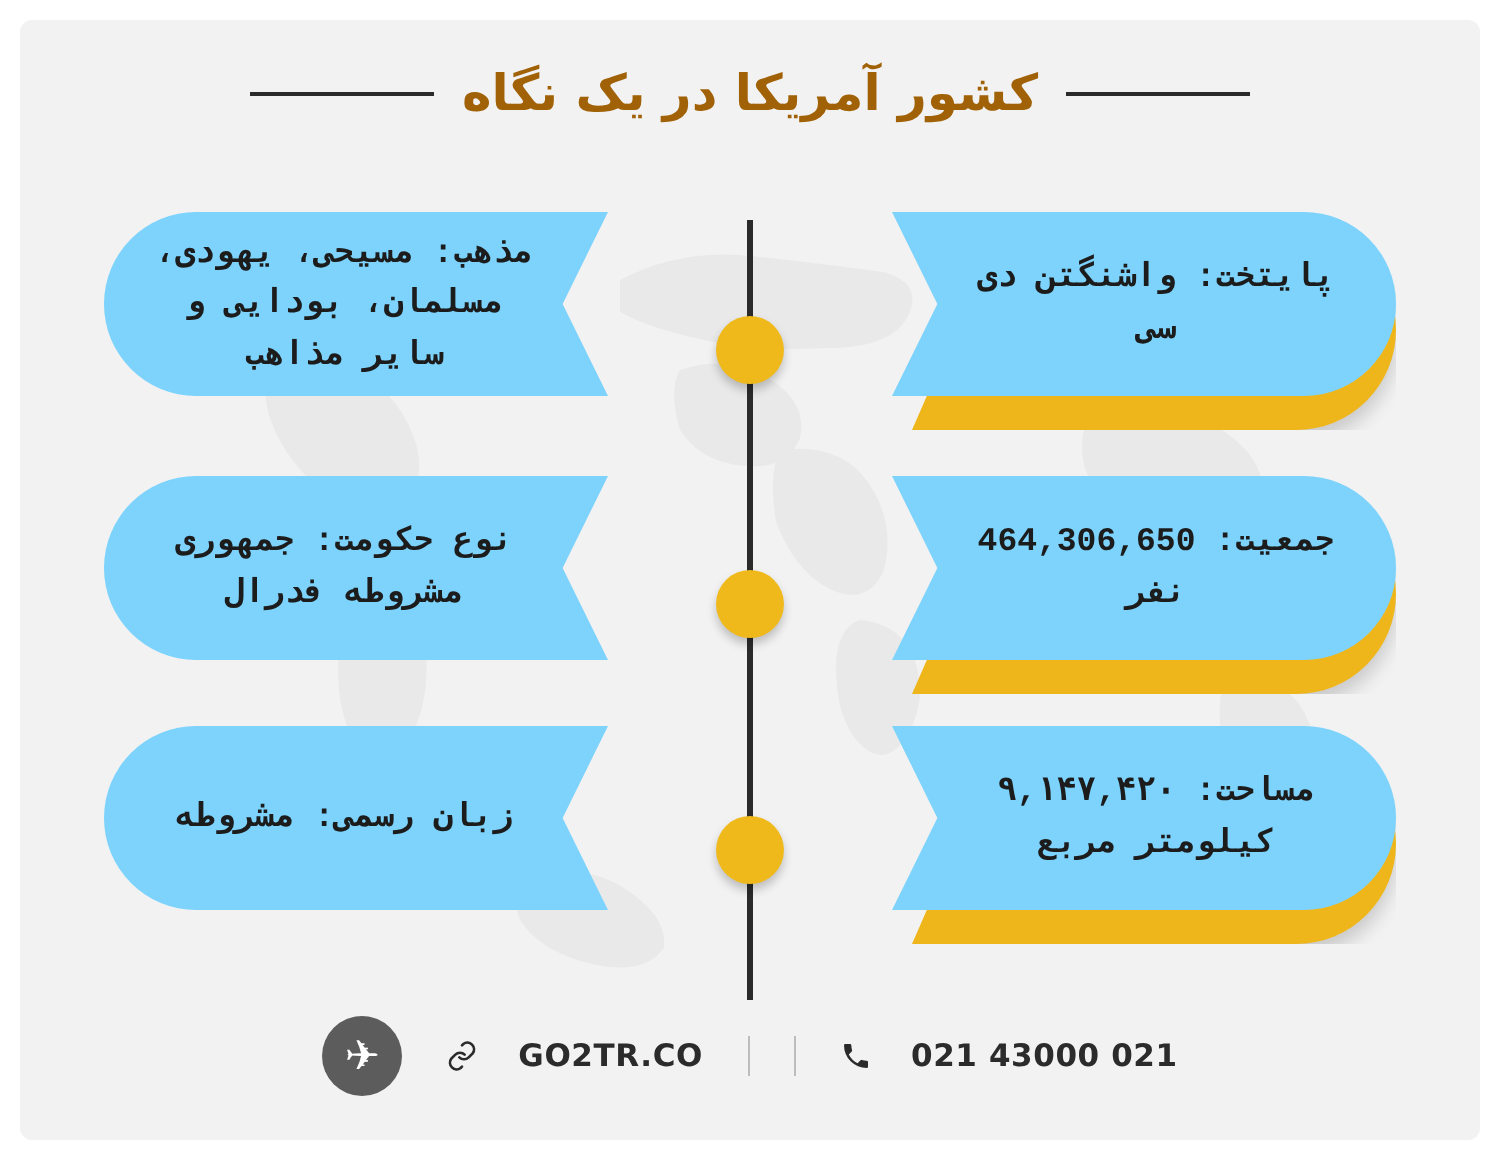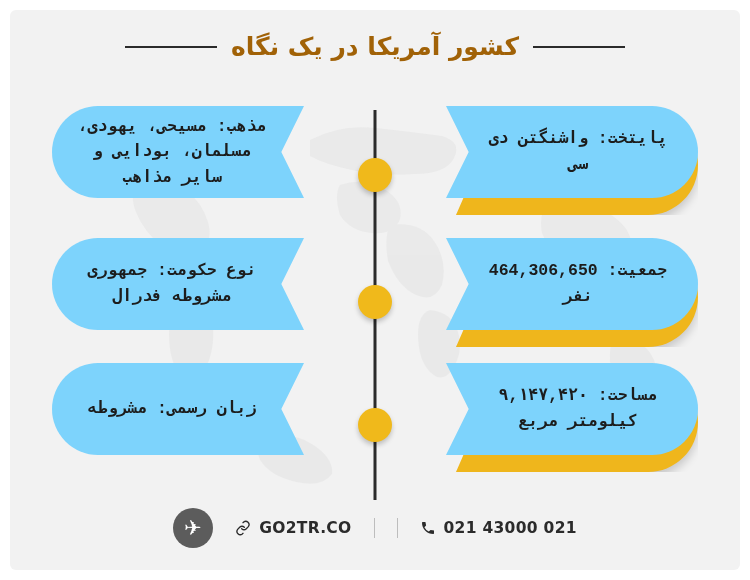--- a/index.html
+++ b/index.html
@@ -180,21 +180,21 @@
     display: flex;
     align-items: center;
     justify-content: center;
     color: #ffffff;
     font-size: 21px;
     font-weight: bold;
   }
   .f-item {
     display: flex;
     align-items: center;
-    gap: 8px;
+    gap: 20px;
     font-size: 15.5px;
     font-weight: bold;
     color: #2b2b2b;
     letter-spacing: 0.3px;
   }
   .f-sep {
     width: 1px;
     height: 20px;
     background: #bdbdbd;
   }

